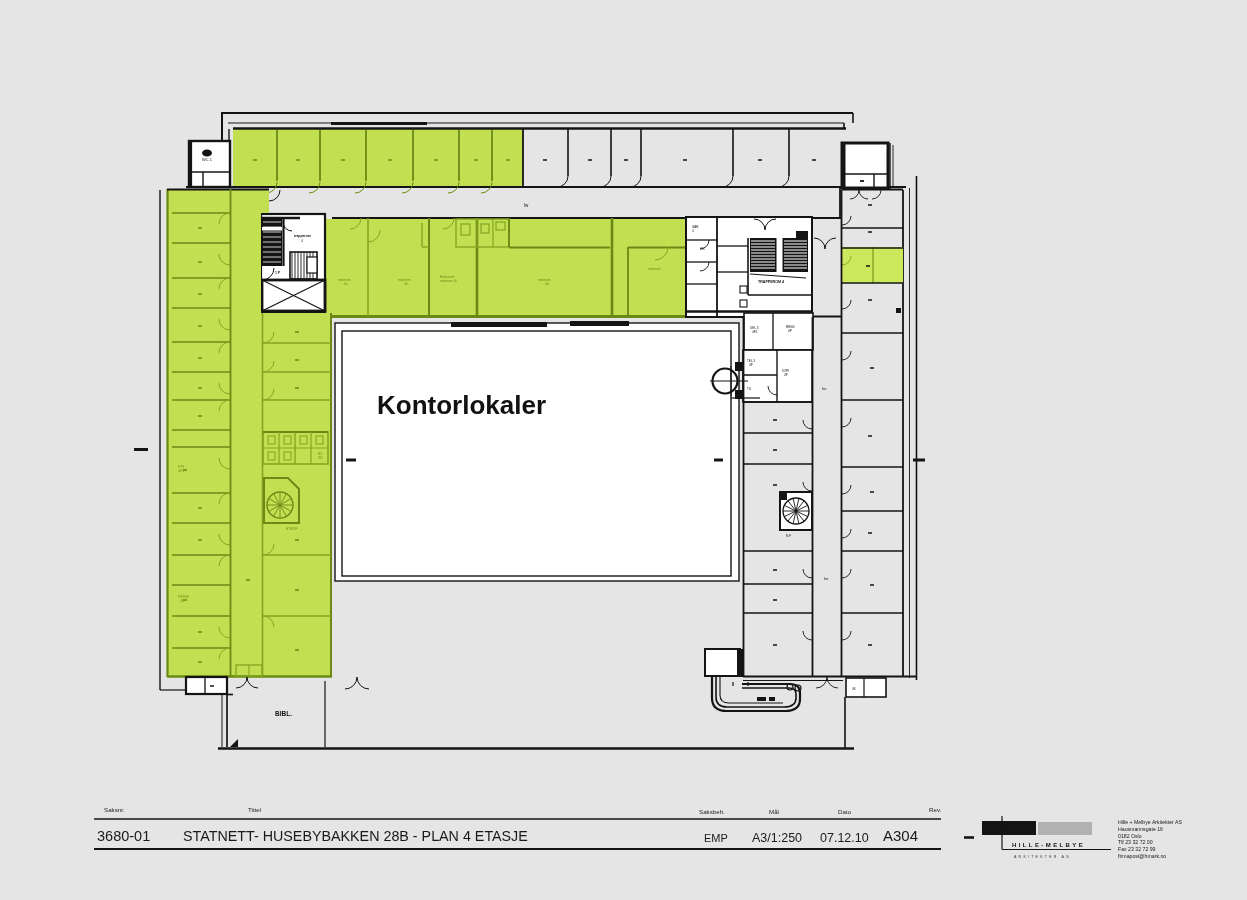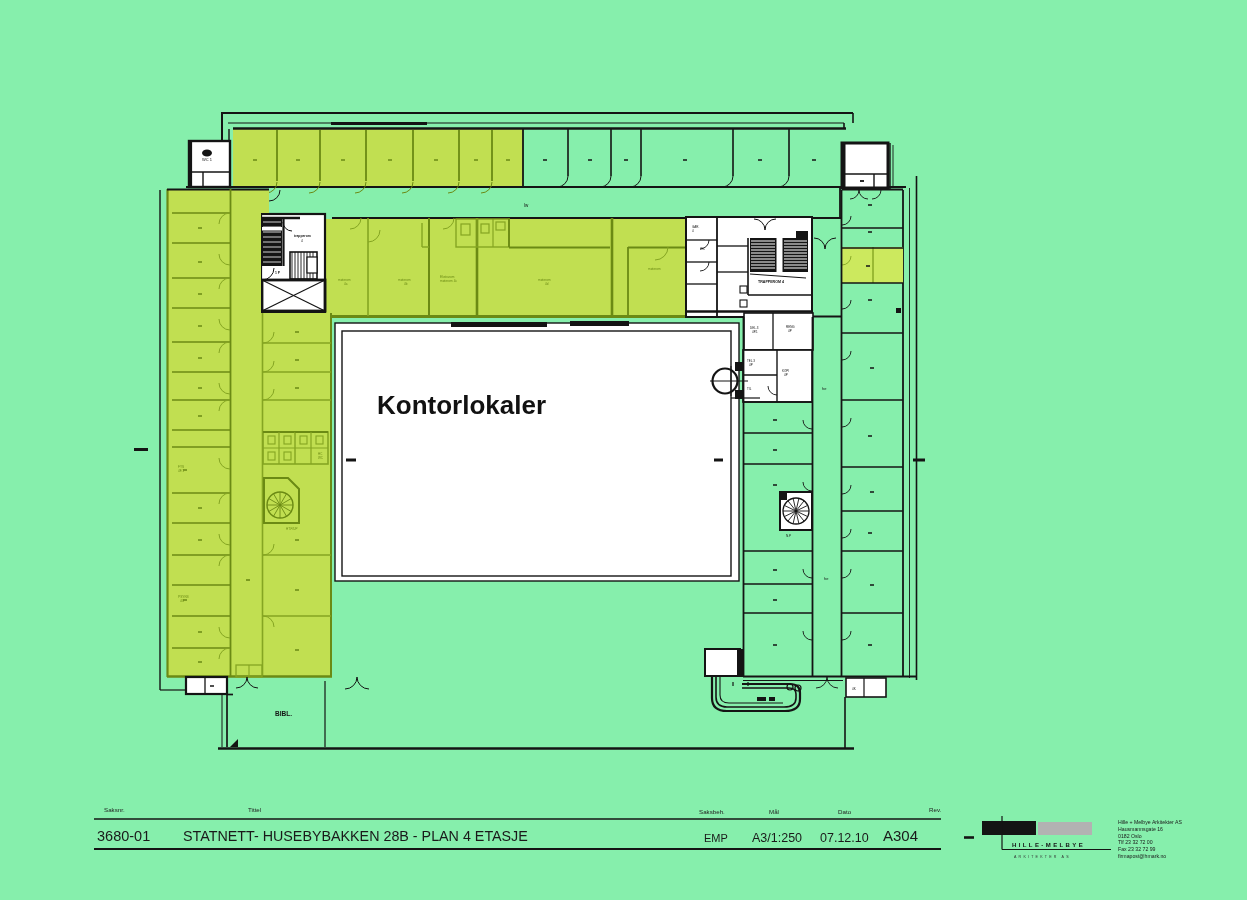--- a/index.html
+++ b/index.html
@@ -1,16 +1,16 @@
 <!DOCTYPE html>
 <html><head>
 <meta charset="utf-8">
 <style>
 html,body{margin:0;padding:0;background:#ffffff;}
-#page{position:relative;width:1247px;height:900px;background:#86efac;overflow:hidden;}
+#page{position:relative;width:1247px;height:900px;background:#e5e5e5;overflow:hidden;}
 </style>
 </head>
 <body>
 <div id="page">
 <svg width="1247" height="900" viewBox="0 0 1247 900">
 
 <line x1="221" y1="113" x2="853" y2="113" stroke="#141414" stroke-width="1.8"></line>
 
 <line x1="228" y1="123" x2="844" y2="123" stroke="#141414" stroke-width="1.2"></line>
 

